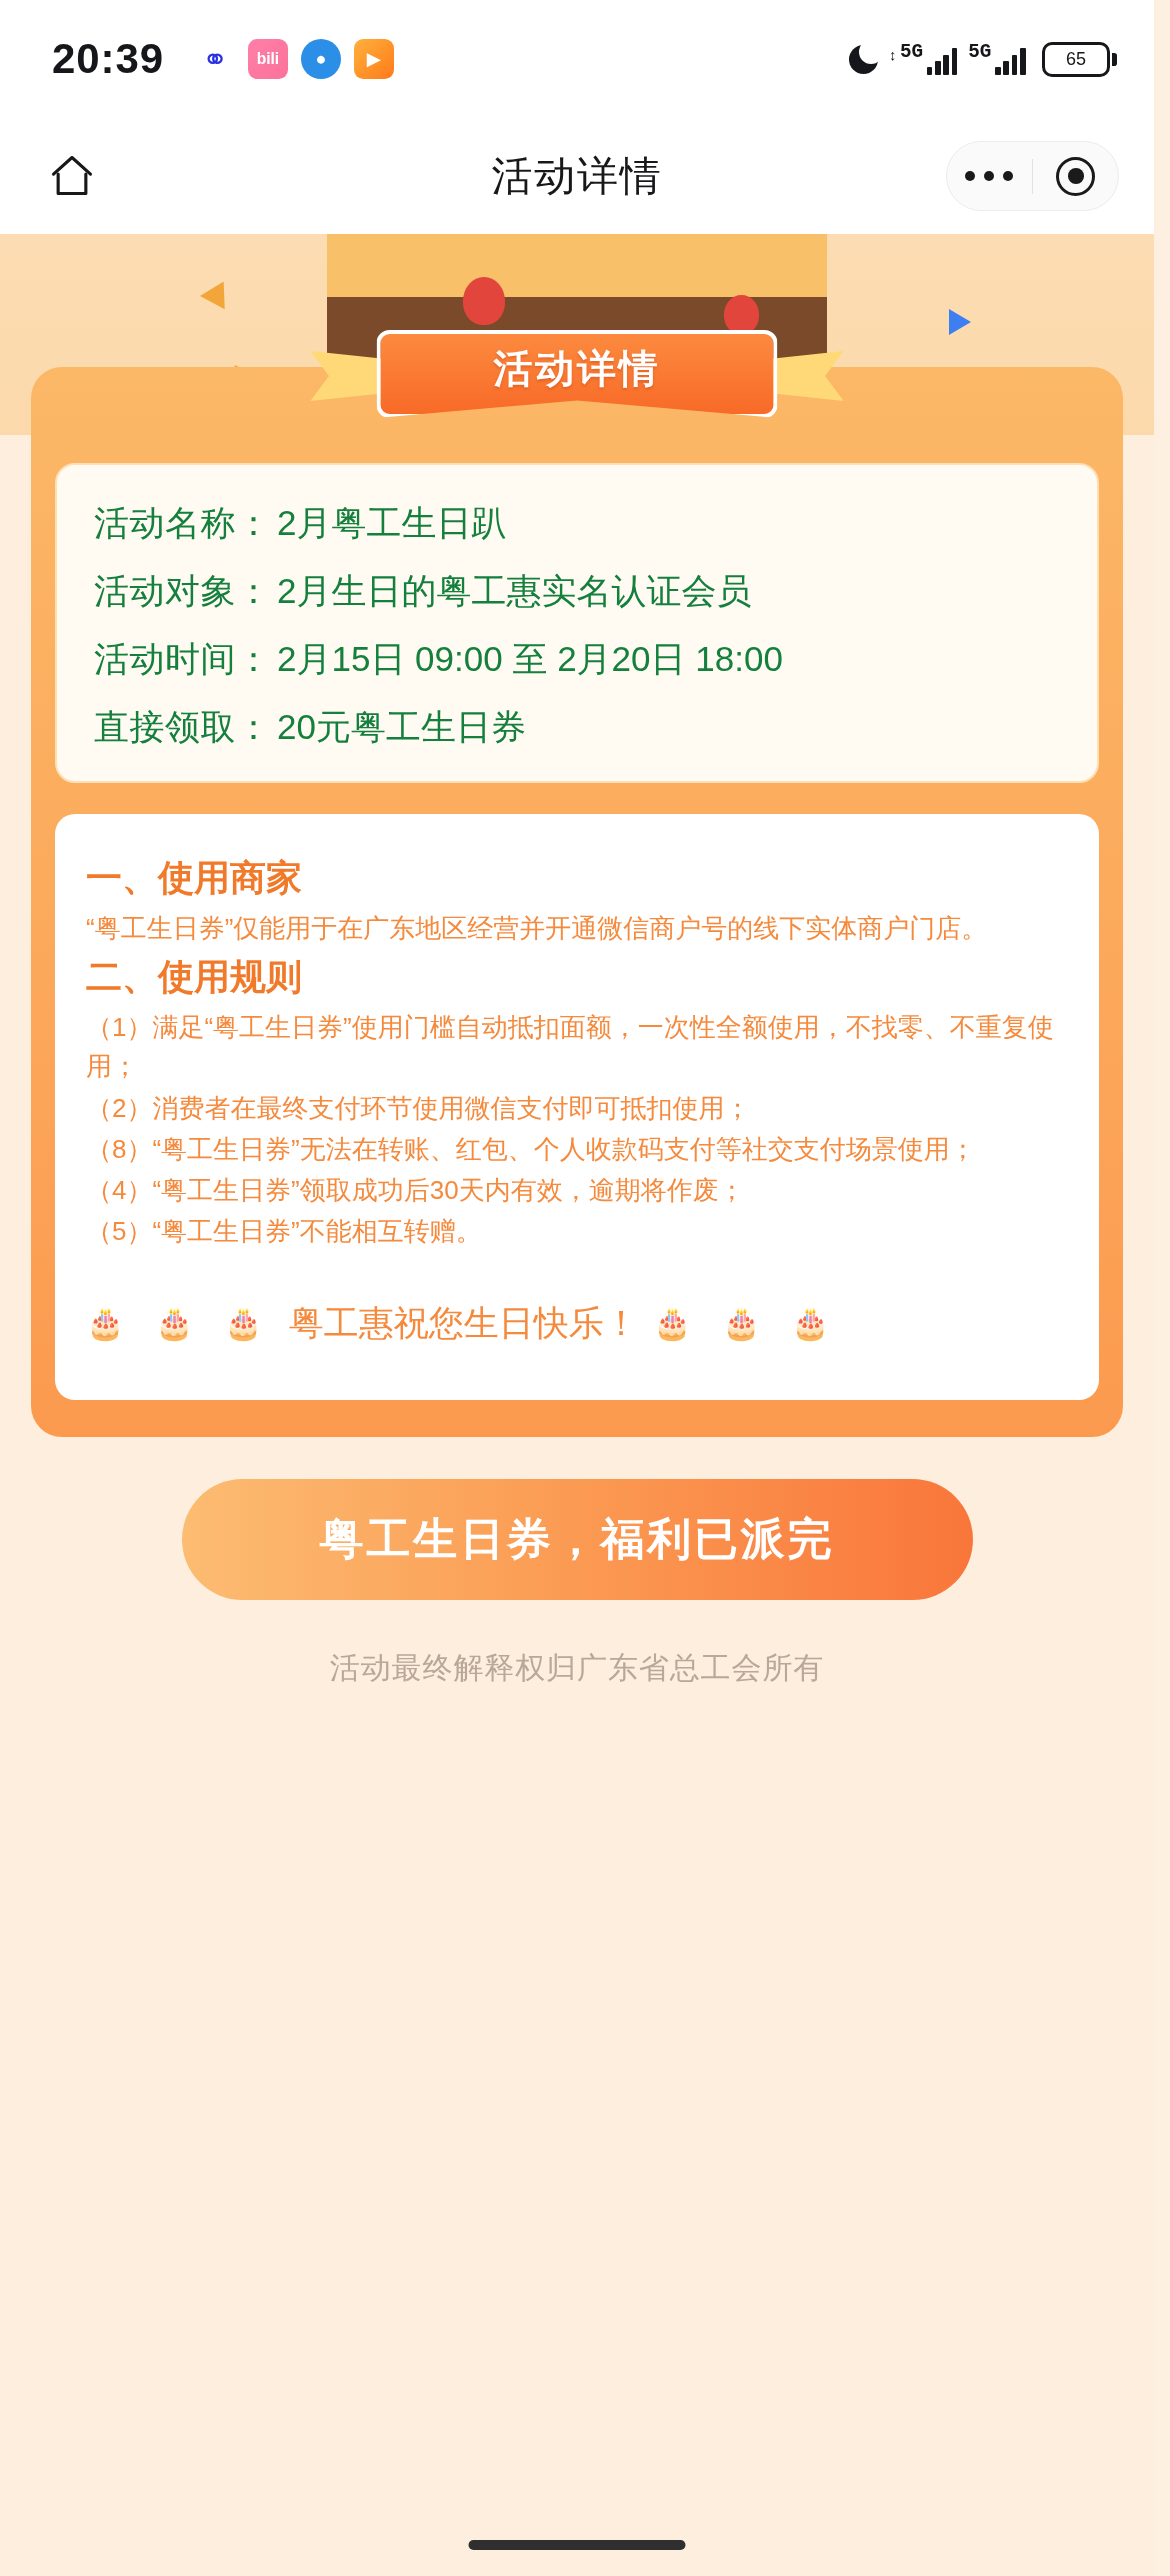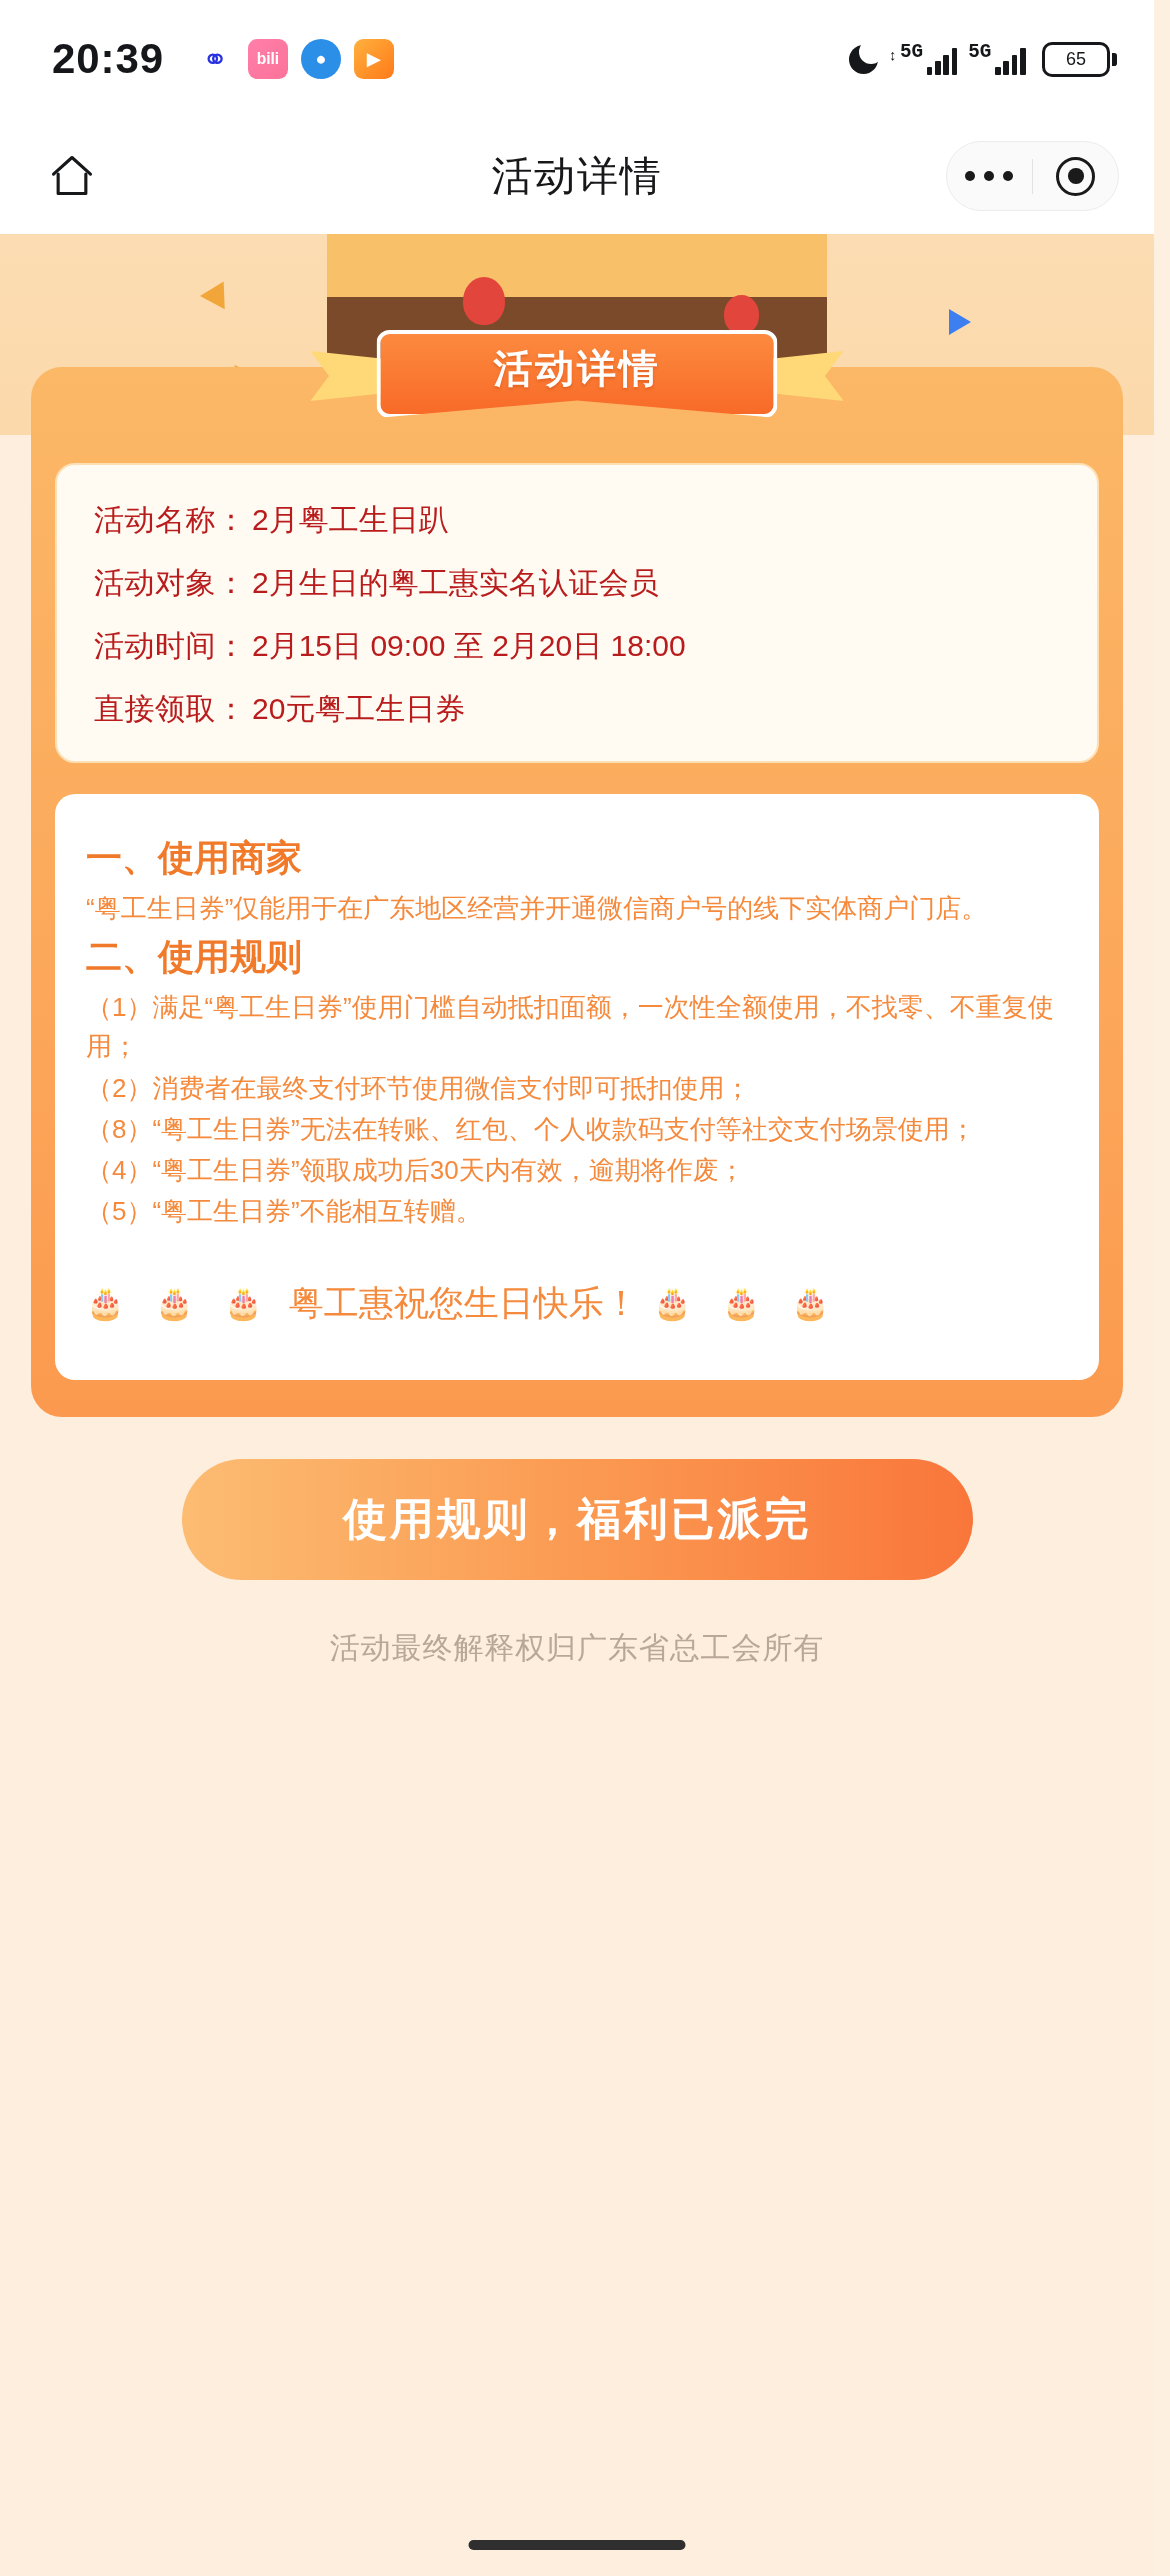--- a/index.html
+++ b/index.html
@@ -344,22 +344,22 @@
   }
 
   .info-card {
     background: #fffaf2;
     border: 2.8px solid #fde0b5;
     border-radius: 20px;
     padding: 40px 37px 37px;
   }
   .info-row {
     display: flex;
-    font-size: 30px;
-    color: #b91c1c;
+    font-size: 35px;
+    color: #15803d;
     line-height: 1.0;
     margin-bottom: 33px;
     white-space: nowrap;
     align-items: center;
   }
   .info-row:last-child { margin-bottom: 0; }
   .info-row .lbl { letter-spacing: 0.5px; }
   .info-row .val { margin-left: 5.5px; }
 
   .rules-card {
@@ -550,19 +550,19 @@
 
       <div class="wish">
         <span class="cakes">🎂 🎂 🎂</span>
         <span>粤工惠祝您生日快乐！</span>
         <span class="cakes">🎂 🎂 🎂</span>
       </div>
     </div>
   </div>
 
   <div class="cta-wrap">
-    <button class="cta">使用规则，福利已派完</button>
+    <button class="cta">粤工生日券，福利已派完</button>
   </div>
   <div class="footnote">活动最终解释权归广东省总工会所有</div>
 
   <div class="homebar"></div>
 </div>
 
 
 </body></html>

